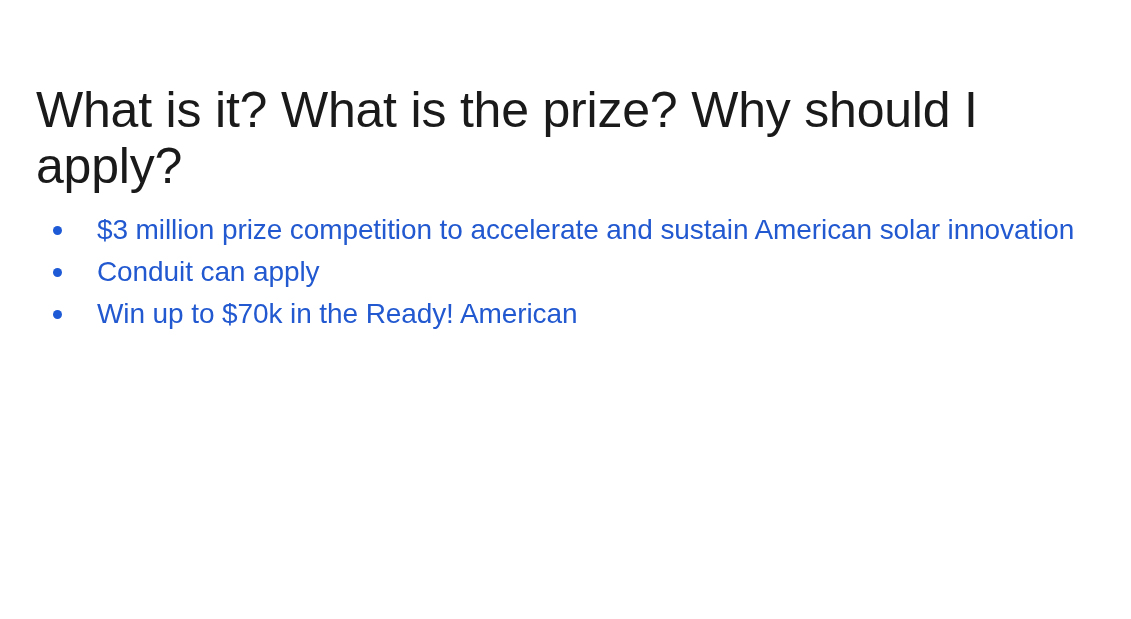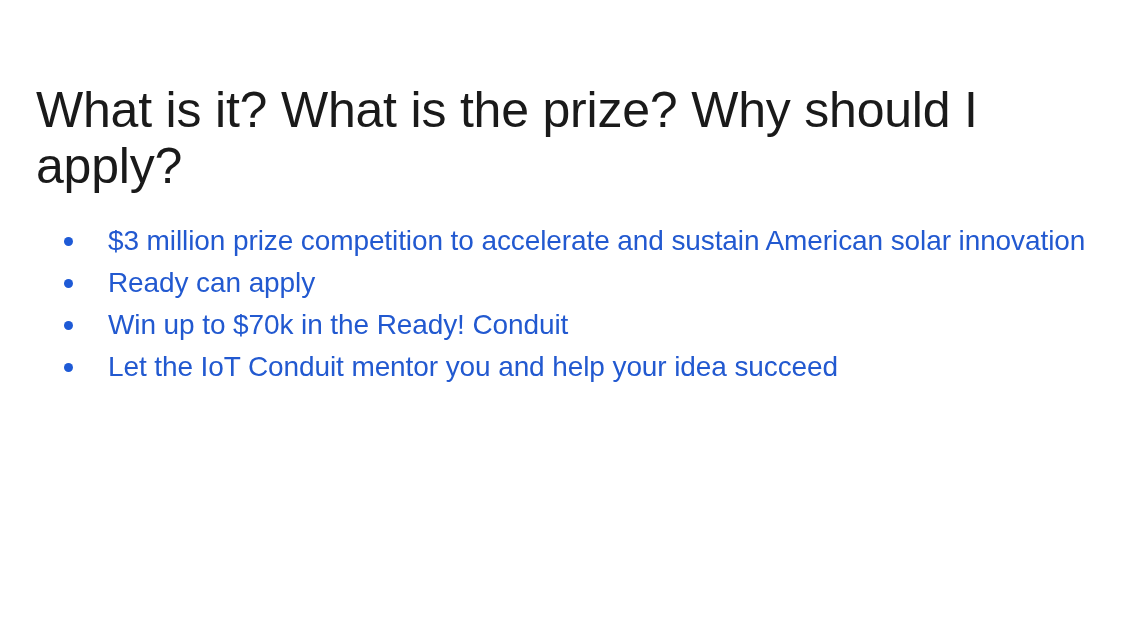--- a/index.html
+++ b/index.html
@@ -34,21 +34,21 @@
     color: #1a1a1a;
     white-space: pre-wrap;
   }
 
   #bullet-list {
     position: absolute;
     left: 36px;
     top: 205px;
     width: 1060px;
     list-style: none;
-    margin: 15px;
+    margin: 4px;
     padding: 0;
   }
 
   .bullet-item {
     position: relative;
     padding-left: 57px;
     margin: 0 0 0 0;
     font-size: 28px;
     font-weight: 400;
     line-height: 42px;
@@ -82,28 +82,24 @@
 
   <ul id="bullet-list">
 
     <li class="bullet-item">
       <span class="bullet-marker"></span>
       <span class="bullet-text">$3 million prize competition to accelerate and sustain American solar innovation</span>
     </li>
 
     <li class="bullet-item">
       <span class="bullet-marker"></span>
-      <span class="bullet-text">Ready can apply</span>
+      <span class="bullet-text">Conduit can apply</span>
     </li>
 
     <li class="bullet-item">
       <span class="bullet-marker"></span>
-      <span class="bullet-text"><span>Win up to $70k in the </span><span class="em-italic">Ready!</span><span> Conduit</span></span>
+      <span class="bullet-text"><span>Win up to $70k in the </span><span class="em-italic">Ready!</span><span> American</span></span>
     </li>
 
-    <li class="bullet-item">
-      <span class="bullet-marker"></span>
-      <span class="bullet-text">Let the IoT Conduit mentor you and help your idea succeed</span>
-    </li>
 
   </ul>
 
 </div>
 
 </body></html>

